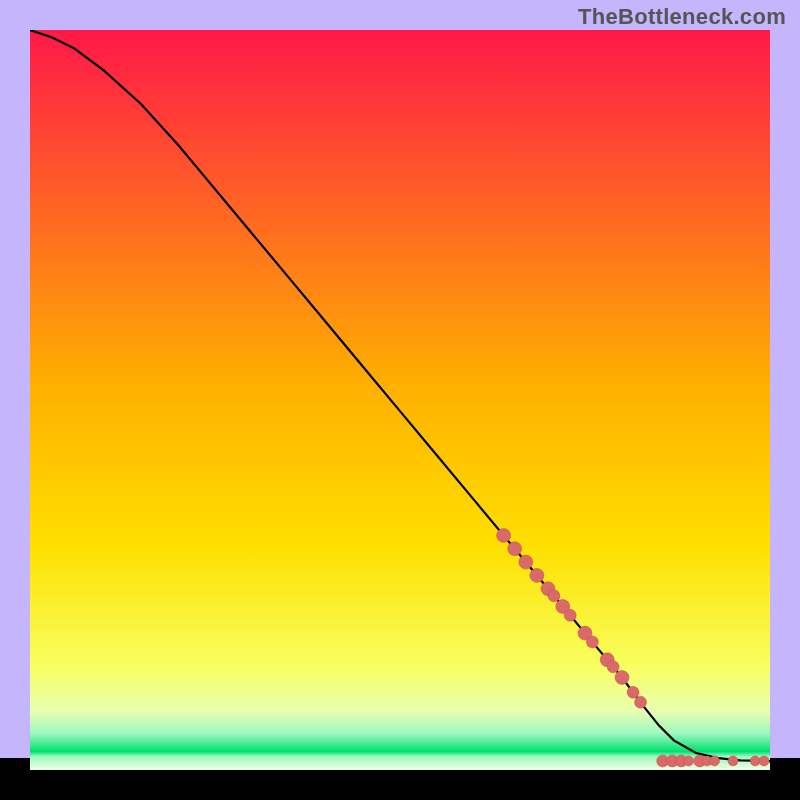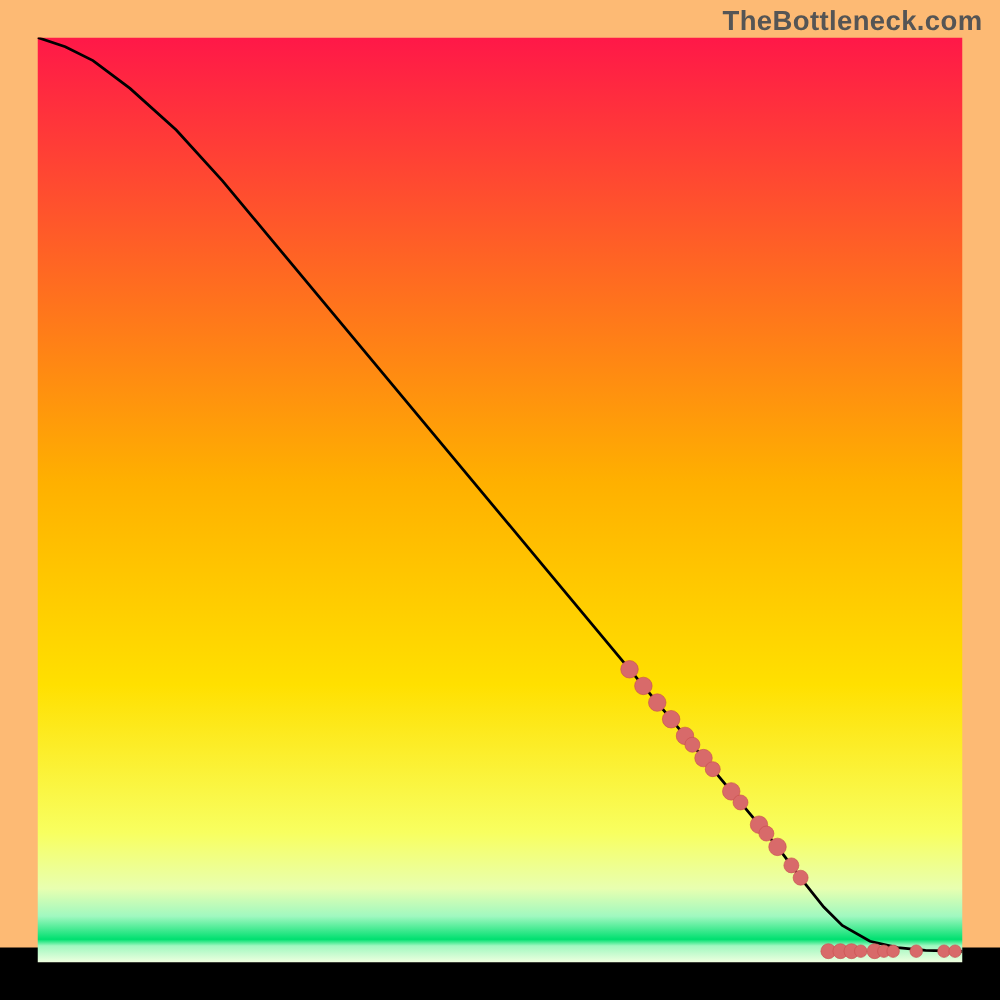--- a/index.html
+++ b/index.html
@@ -8,21 +8,21 @@
     width: 800px;
     height: 800px;
     background: #000;
     font-family: Arial, Helvetica, sans-serif;
     overflow: hidden;
   }
   .stage {
     position: relative;
     width: 800px;
     height: 758px;
-    background: #fdba74;
+    background: #c4b5fd;
   }
   .watermark {
     position: absolute;
     top: 4px;
     right: 14px;
     color: #555;
     font-weight: bold;
     font-size: 22px;
     letter-spacing: 0.3px;
   }

